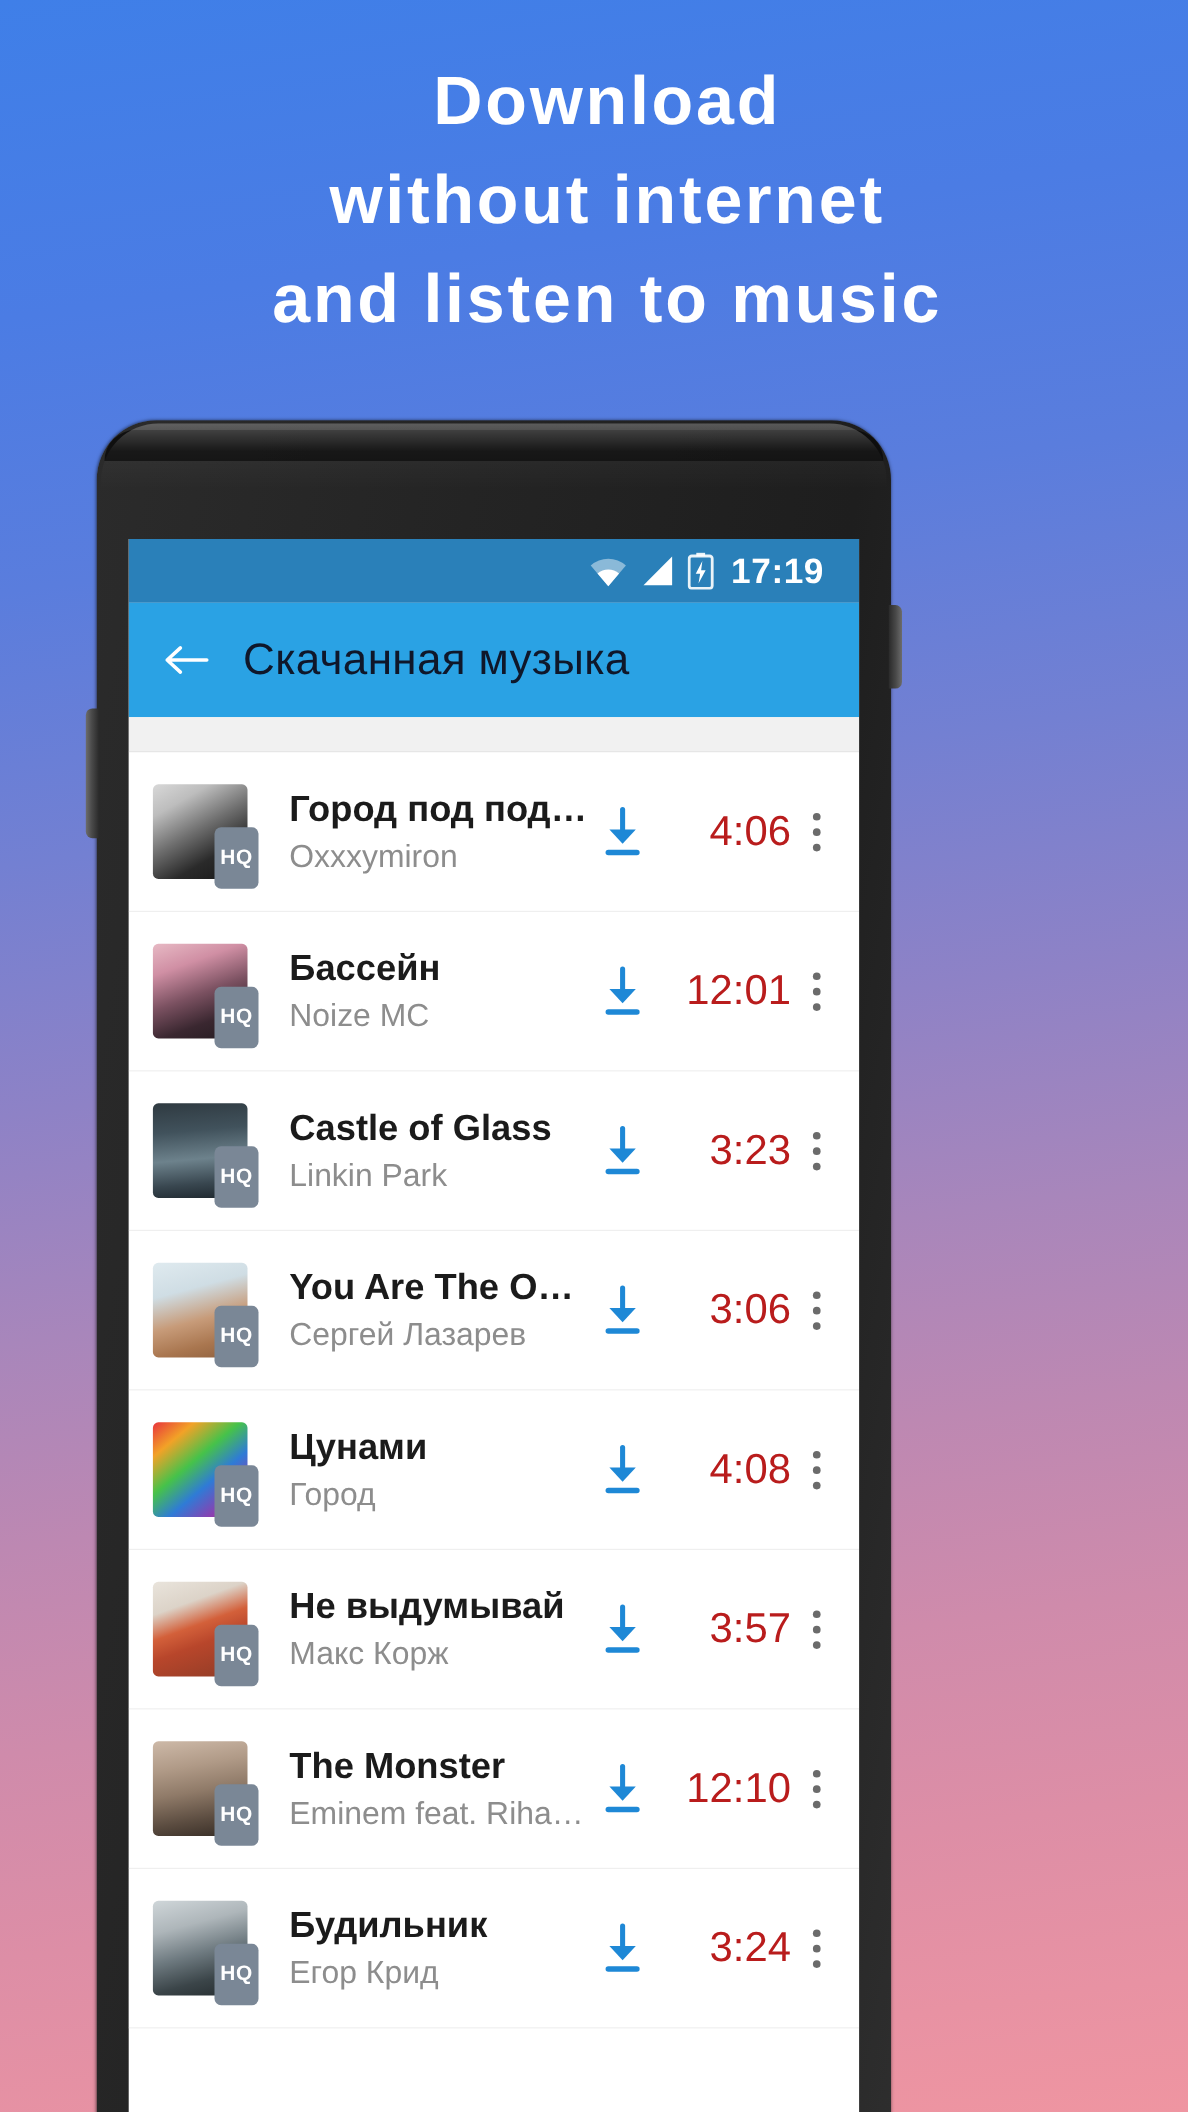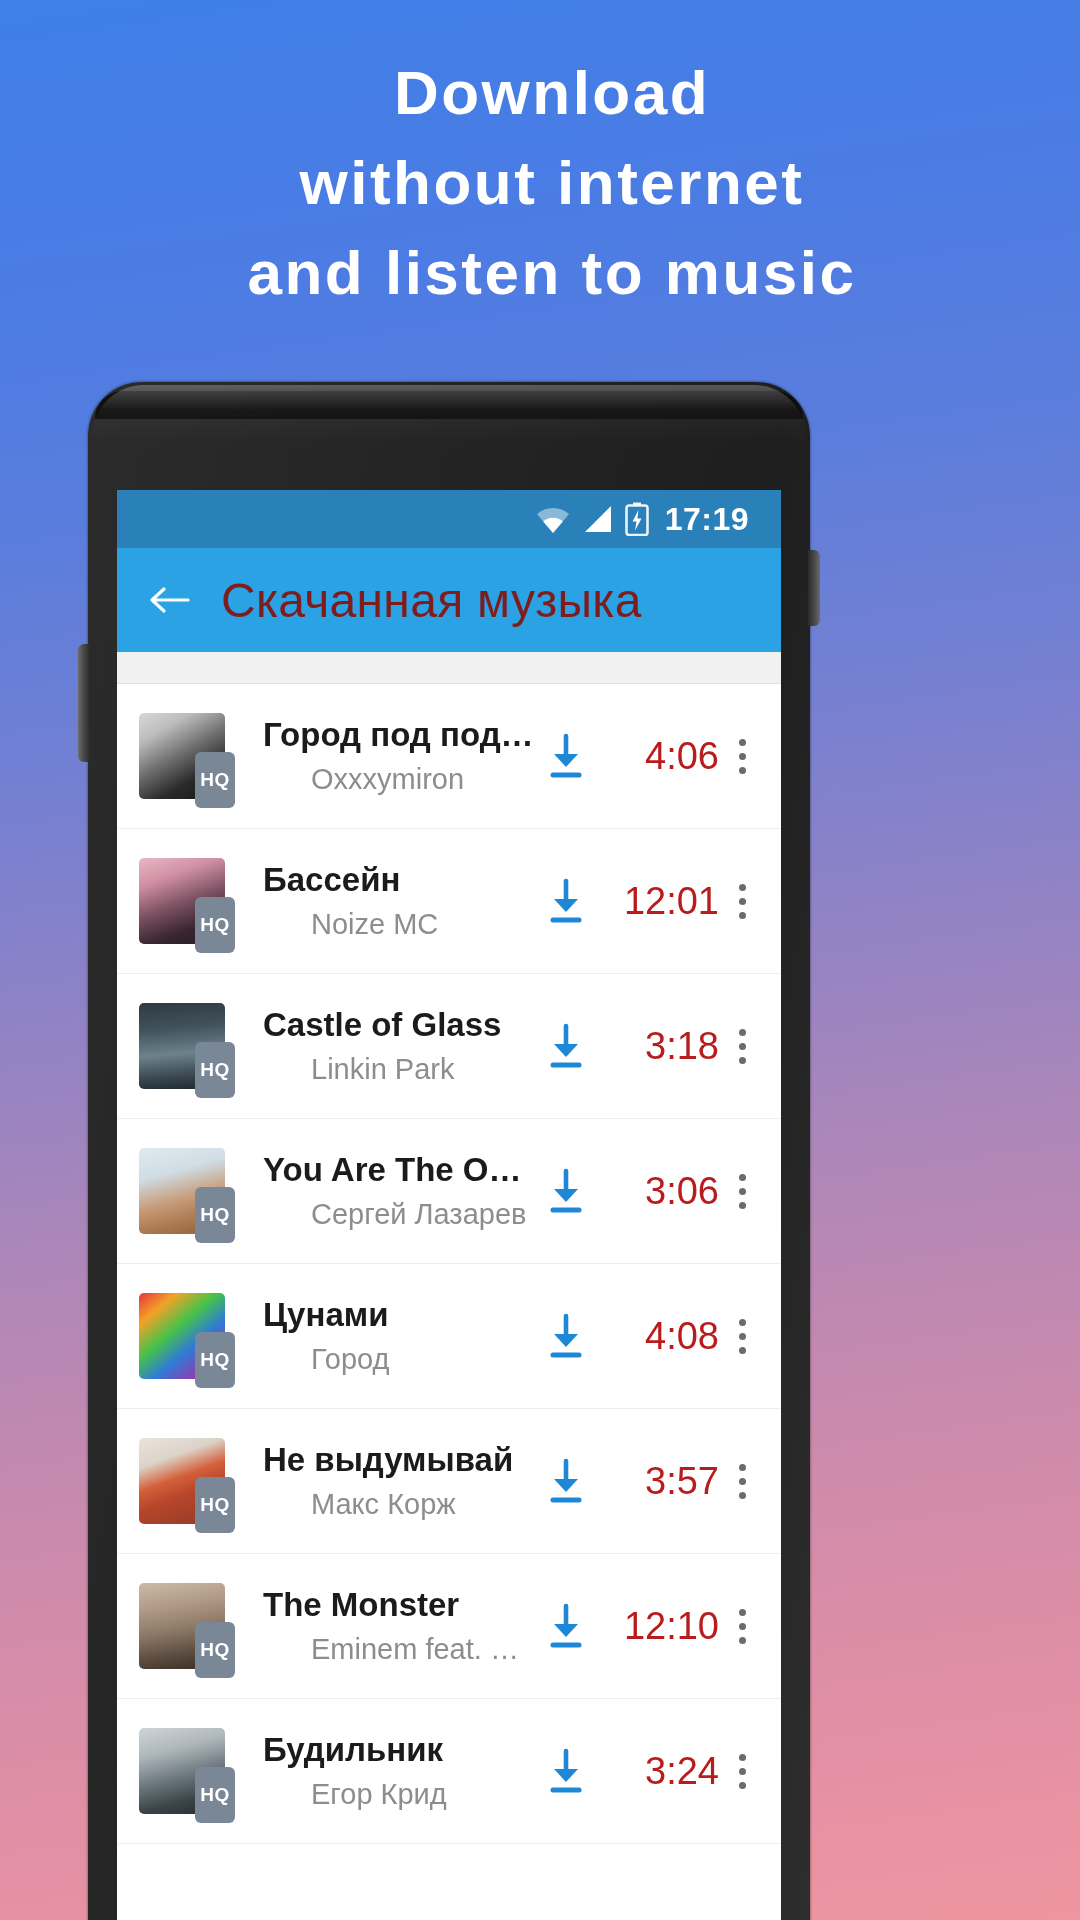--- a/index.html
+++ b/index.html
@@ -177,22 +177,22 @@
     align-items: center;
     padding-left: 30px;
     gap: 30px;
   }
   .back-arrow {
     width: 44px;
     height: 40px;
     flex: none;
   }
   .app-title {
-    color: #7f1d1d;
-    font-size: 48px;
+    color: #0f172a;
+    font-size: 40px;
     font-weight: 500;
     letter-spacing: 0.3px;
     white-space: nowrap;
   }
 
   .toolbar-gap {
     height: 32px;
     background: #f1f1f1;
     border-bottom: 1px solid #e2e2e2;
   }
@@ -258,21 +258,20 @@
     text-overflow: ellipsis;
   }
   .track-artist {
     font-size: 29px;
     color: #8d8d8d;
     line-height: 40px;
     margin-top: 3px;
     white-space: nowrap;
     overflow: hidden;
     text-overflow: ellipsis;
-    margin-left: 48px;
   }
 
   .dl-icon {
     width: 46px;
     height: 48px;
     flex: none;
     margin-right: 22px;
   }
 
   .track-duration {
@@ -426,21 +425,21 @@
         </div>
         <div class="track-text">
           <div class="track-title">Castle of Glass</div>
           <div class="track-artist">Linkin Park</div>
         </div>
         <svg class="dl-icon" viewBox="0 0 46 48">
           <path d="M23 4 L23 27" stroke="#1e88d6" stroke-width="4.6" stroke-linecap="round" fill="none"></path>
           <path d="M11 22 L23 35 L35 22 Z" fill="#1e88d6"></path>
           <path d="M10 43 L36 43" stroke="#1e88d6" stroke-width="5" stroke-linecap="round"></path>
         </svg>
-        <div class="track-duration">3:18</div>
+        <div class="track-duration">3:23</div>
         <div class="overflow-menu">
             <i></i>
             <i></i>
             <i></i>
           </div>
       </div>
 
       <div class="track-row">
         <div class="thumb-wrap">
           <div class="thumb art-lazarev"></div>

